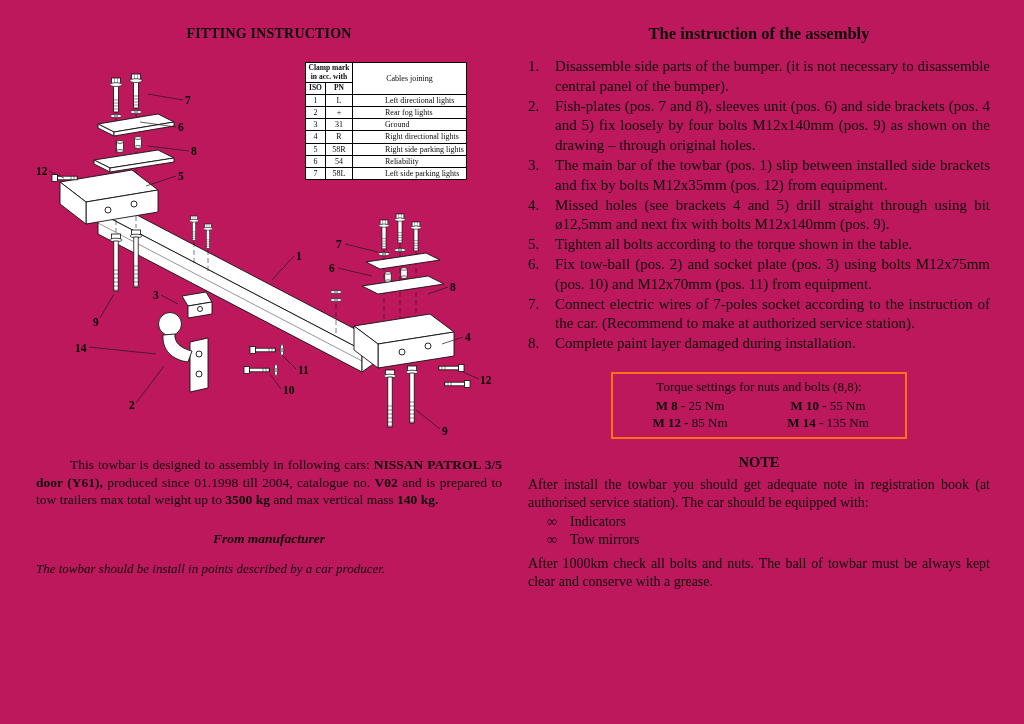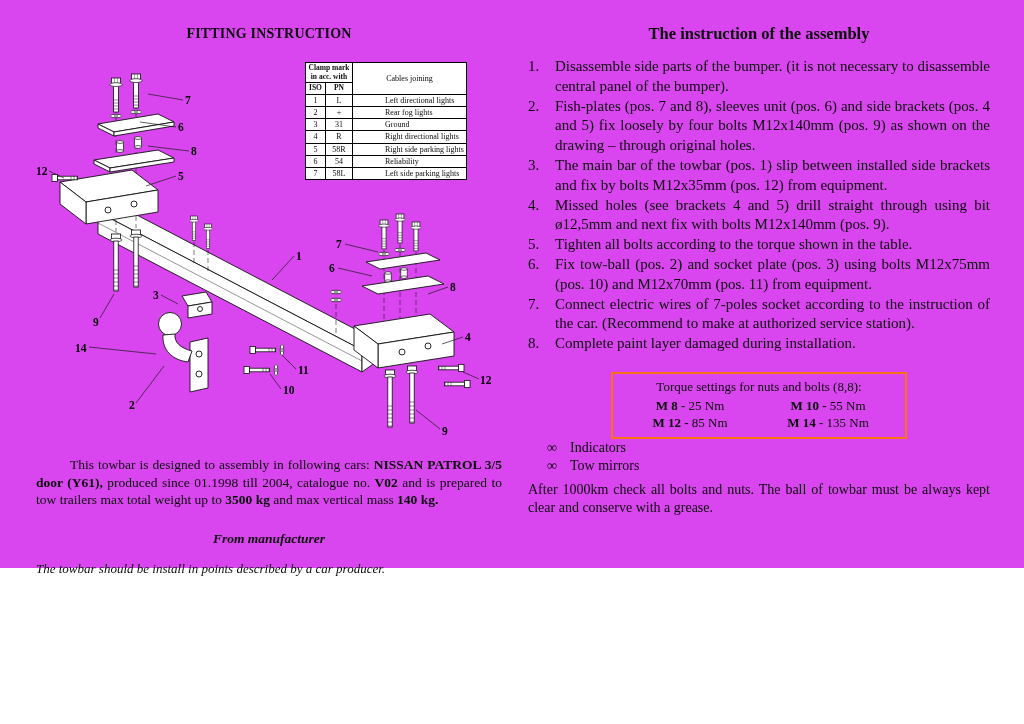--- a/index.html
+++ b/index.html
@@ -3,21 +3,21 @@
 <meta charset="utf-8">
 <style>
   * { margin:0; padding:0; box-sizing:border-box; }
   html,body { width:1024px; height:724px; }
   body {
     background:#ffffff;
     color:#0a0a0a;
     font-family:"Liberation Serif", serif;
     overflow:hidden;
   }
-  .page { position:relative; width:1024px; height:568px; background:#d946ef; }
+  .page { position:relative; width:1024px; height:724px; background:#be185d; }
 
   
   .col-left { position:absolute; left:36px; top:26px; width:466px; }
   .left-title { text-align:center; font-size:14px; font-weight:bold; letter-spacing:.2px; }
   .drawing-area { position:relative; width:460px; height:398px; margin-top:12px; }
   .drawing-area svg { position:absolute; left:0; top:0; }
 
   .clamp-table { position:absolute; left:269px; top:8px; border-collapse:collapse; background:#fff; font-size:8px; line-height:1.15; }
   .clamp-table td { border:1px solid #000; padding:1px 2px; vertical-align:middle;font-family:Liberation Serif, serif; }
   .clamp-table .th { font-weight:bold; text-align:center; font-size:7.5px; }
@@ -324,20 +324,22 @@
     <div class="torque-box">
       <div class="torque-title">Torque settings for nuts and bolts (8,8):</div>
       <div class="torque-grid">
         <div class="torque-cell"><b>M 8 -</b> <span>25 Nm</span></div>
         <div class="torque-cell"><b>M 10 -</b> <span>55 Nm</span></div>
         <div class="torque-cell"><b>M 12 -</b> <span>85 Nm</span></div>
         <div class="torque-cell"><b>M 14 -</b> <span>135 Nm</span></div>
       </div>
     </div>
 
+    <div class="note-title">NOTE</div>
+    <p class="note-para">After install the towbar you should get adequate note in registration book (at authorised service station). The car should be equipped with:</p>
     <div class="note-bullet">
         <span class="inf">∞</span>
         <span>Indicators</span>
       </div>
     <div class="note-bullet">
         <span class="inf">∞</span>
         <span>Tow mirrors</span>
       </div>
     <p class="note-para">After 1000km check all bolts and nuts. The ball of towbar must be always kept clear and conserve with a grease.</p>
   </div>

